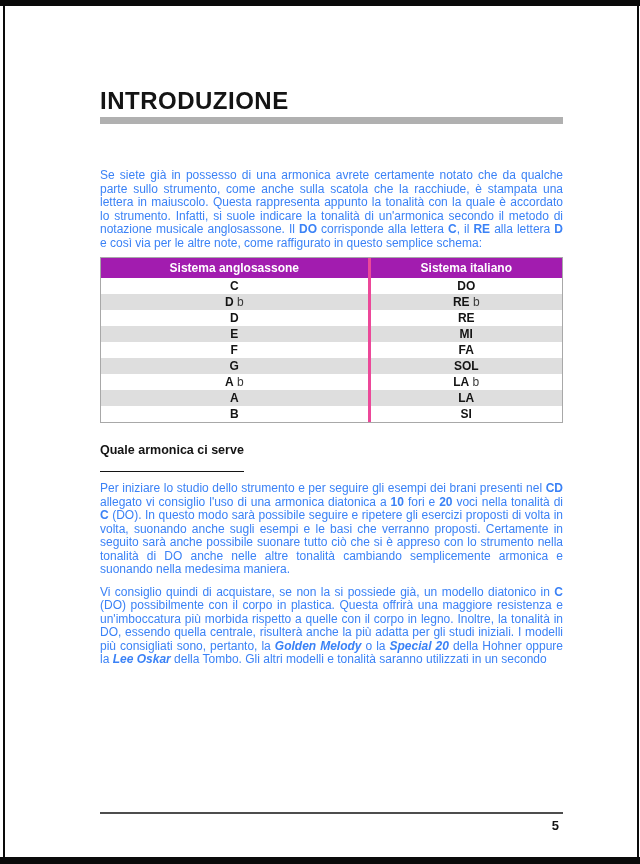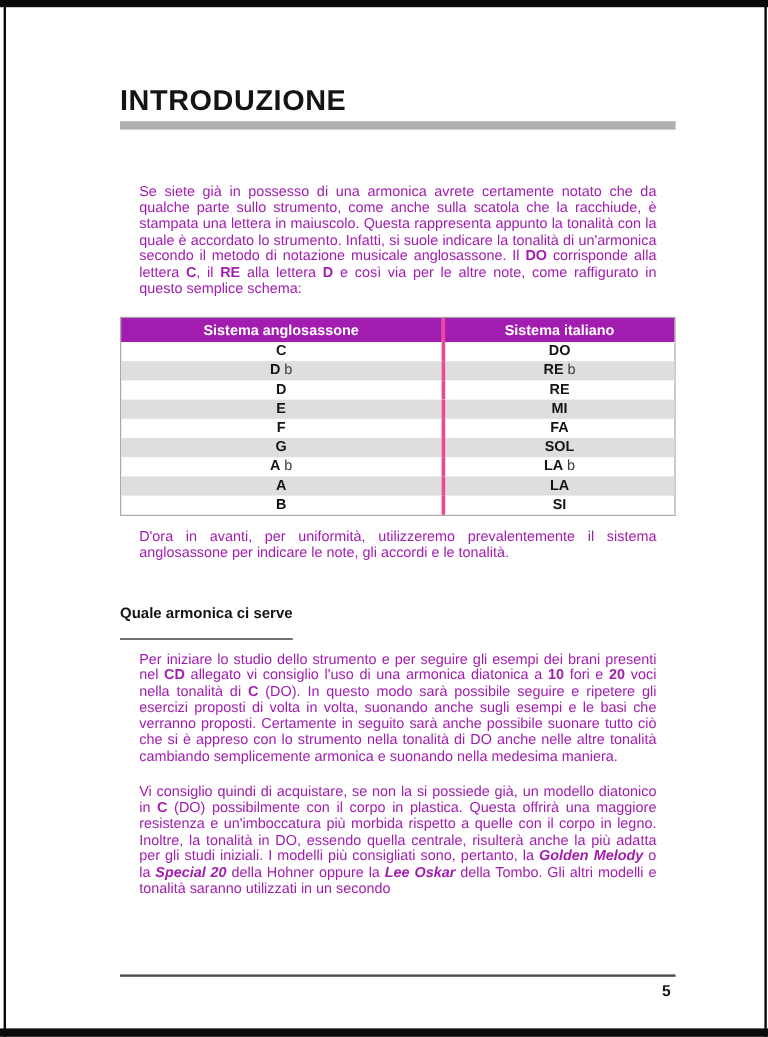--- a/index.html
+++ b/index.html
@@ -12,32 +12,32 @@
     overflow:hidden;
   }
   
   .scan-edge{position:absolute;background:#0a0a0a;}
   .edge-top{top:0;left:0;width:640px;height:6px;}
   .edge-bottom{bottom:0;left:0;width:640px;height:7px;}
   .edge-left{top:0;left:3px;width:2px;height:864px;}
   .edge-right{top:0;right:1px;width:2px;height:864px;}
 
   .content{
-    position:absolute;left:100px;top:72px;width:463px;
+    position:absolute;left:100px;top:88px;width:463px;
   }
   .page-title{
     font-size:24px;font-weight:bold;letter-spacing:0.5px;
     color:#141414;line-height:26px;margin:0;
   }
   .title-rule{
     height:7px;background:#b0b0b0;margin-top:3px;
   }
   .para{
     font-size:12px;line-height:13.5px;text-align:justify;
-    color:#a21caf;margin:16px;
+    color:#3b82f6;margin:0;
   }
   .para span.b{font-weight:bold;}
   .para span.bi{font-weight:bold;font-style:italic;}
   .para-intro{margin-top:45px;}
 
   table.notes{
     width:100%;border-collapse:separate;border-spacing:0;
     margin-top:7px;
     border:1px solid #a8a8a8;
   }
@@ -132,21 +132,20 @@
           <td><span class="note">A</span></td>
           <td class="col2"><span class="note">LA</span></td>
         </tr>
         <tr>
           <td><span class="note">B</span></td>
           <td class="col2"><span class="note">SI</span></td>
         </tr>
       </tbody>
   </table>
 
-  <p class="para para-after-table"><span>D'ora in avanti, per uniformità, utilizzeremo prevalentemente il sistema anglosassone per indicare le note, gli accordi e le tonalità.</span></p>
 
   <div>
     <span class="section-heading">Quale armonica ci serve</span>
   </div>
 
   <p class="para para-advice"><span>Per iniziare lo studio dello strumento e per seguire gli esempi dei brani presenti nel </span><span class="b">CD</span><span> allegato vi consiglio l'uso di una armonica diatonica a </span><span class="b">10</span><span> fori e </span><span class="b">20</span><span> voci nella tonalità di </span><span class="b">C</span><span> (DO). In questo modo sarà possibile seguire e ripetere gli esercizi proposti di volta in volta, suonando anche sugli esempi e le basi che verranno proposti. Certamente in seguito sarà anche possibile suonare tutto ciò che si è appreso con lo strumento nella tonalità di DO anche nelle altre tonalità cambiando semplicemente armonica e suonando nella medesima maniera.</span></p>
 
   <p class="para para-models"><span>Vi consiglio quindi di acquistare, se non la si possiede già, un modello diatonico in </span><span class="b">C</span><span> (DO) possibilmente con il corpo in plastica. Questa offrirà una maggiore resistenza e un'imboccatura più morbida rispetto a quelle con il corpo in legno. Inoltre, la tonalità in DO, essendo quella centrale, risulterà anche la più adatta per gli studi iniziali. I modelli più consigliati sono, pertanto, la </span><span class="bi">Golden Melody</span><span> o la </span><span class="bi">Special 20</span><span> della Hohner oppure la </span><span class="bi">Lee Oskar</span><span> della Tombo. Gli altri modelli e tonalità saranno utilizzati in un secondo</span></p>
 
 </div>

